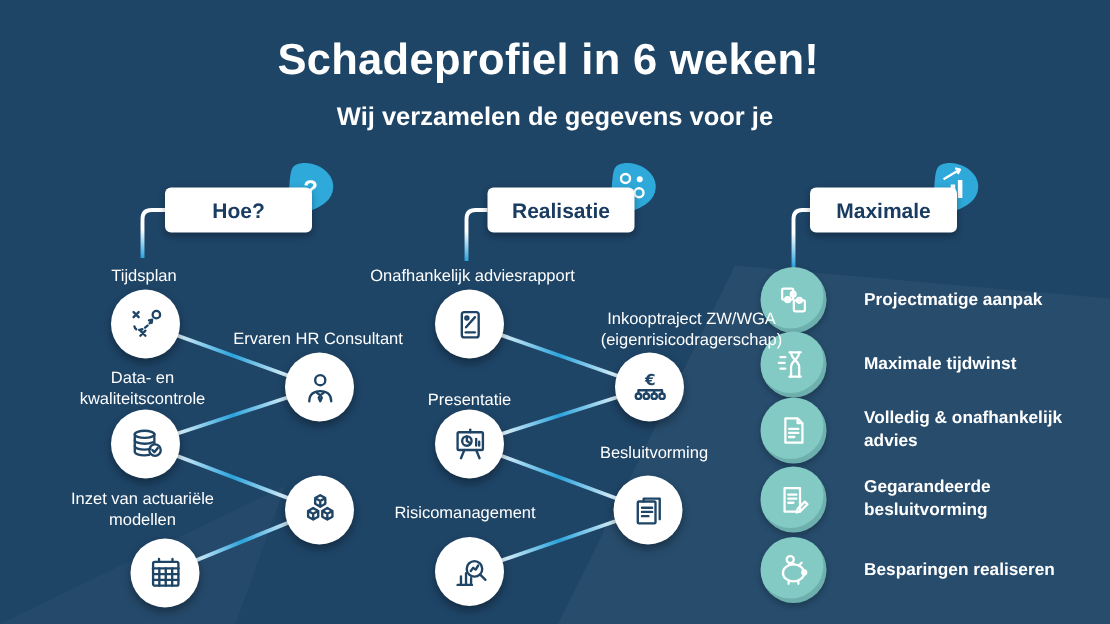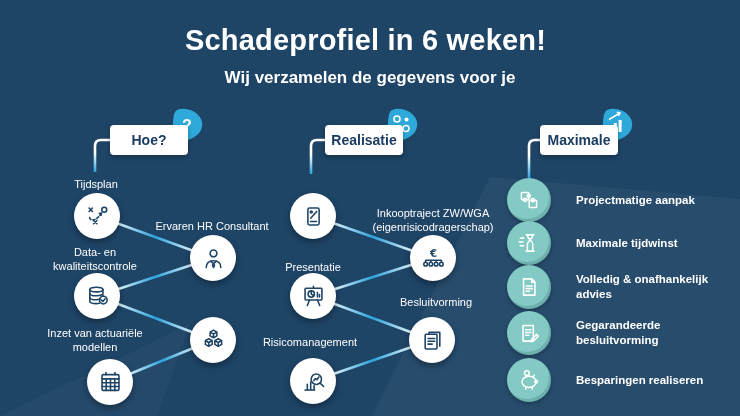--- a/index.html
+++ b/index.html
@@ -9,21 +9,21 @@
   svg{display:block;}
   .bg-svg{position:absolute;left:0;top:0;z-index:0;}
 
   .title{position:absolute;left:0;top:24px;width:731px;margin:0;text-align:center;
          color:#fff;font-size:29px;font-weight:bold;letter-spacing:.2px;z-index:3;}
   .subtitle{position:absolute;left:0;top:68px;width:740px;margin:0;text-align:center;
          color:#fff;font-size:17px;font-weight:bold;z-index:3;}
 
   .hdr-wrap{position:absolute;top:125px;z-index:3;}
   .hdr-badge{position:absolute;right:-18px;top:-20px;width:40px;height:40px;z-index:1;}
-  .hdr-box{position:relative;width:78px;height:30px;background:#fff;border-radius:4px;
+  .hdr-box{position:relative;width:98px;height:30px;background:#fff;border-radius:4px;
            box-shadow:0 2px 5px rgba(0,0,0,.3);display:flex;align-items:center;justify-content:center;z-index:2;}
   .hdr-box span{color:#1A3C60;font-size:14px;font-weight:bold;}
 
   .node-label{position:absolute;transform:translateX(-50%);text-align:center;color:#fff;
               font-size:11px;font-weight:normal;line-height:14px;z-index:3;}
   .node-circle{position:absolute;width:46px;height:46px;border-radius:50%;background:#fff;
                box-shadow:0 3px 6px rgba(0,0,0,.35);display:flex;align-items:center;justify-content:center;z-index:2;}
   .node-circle svg{stroke:#1E4466;fill:none;stroke-width:1.4;stroke-linecap:round;stroke-linejoin:round;}
 
   .benefit{position:absolute;left:507px;display:flex;align-items:center;height:44px;z-index:2;}
@@ -211,30 +211,31 @@
   <div class="node-circle" style="left:87px;top:359px">
     <svg width="27" height="27" viewBox="0 0 24 24">
       <rect x="4.5" y="5" width="15" height="14" rx="1"></rect>
       <path d="M4.5,8.8 H19.5"></path>
       <path d="M8.2,8.8 V19 M12,8.8 V19 M15.8,8.8 V19"></path>
       <path d="M4.5,12.2 H19.5 M4.5,15.6 H19.5"></path>
       <path d="M8,3.2 V5 M16,3.2 V5"></path>
     </svg>
   </div>
 
+  <div class="node-label" style="left:315px;top:177px">Onafhankelijk adviesrapport</div>
   <div class="node-circle" style="left:290px;top:193px">
     <svg width="27" height="27" viewBox="0 0 24 24">
       <rect x="7" y="4.5" width="10" height="15" rx="1.5"></rect>
       <path d="M9.5,13.5 L14.8,7.5"></path>
       <circle cx="10" cy="8" r="0.9"></circle>
       <path d="M9.3,16.5 h5.4"></path>
     </svg>
   </div>
 
-  <div class="node-label" style="left:433px;top:206px;width:170px">Inkooptraject ZW/WGA (eigenrisicodragerschap)</div>
+  <div class="node-label" style="left:461px;top:206px;width:170px">Inkooptraject ZW/WGA (eigenrisicodragerschap)</div>
   <div class="node-circle" style="left:410px;top:235px">
     <svg width="27" height="27" viewBox="0 0 24 24">
       <text x="12" y="10.5" text-anchor="middle" font-size="9" font-weight="bold" fill="#1E4466" stroke="none" font-family="DejaVu Sans,sans-serif">€</text>
       <path d="M5,13.5 H19 M5,13.5 V15 M9.66,13.5 V15 M14.33,13.5 V15 M19,13.5 V15"></path>
       <circle cx="5" cy="17" r="1.6"></circle>
         <circle cx="9.66" cy="17" r="1.6"></circle>
       <circle cx="14.33" cy="17" r="1.6"></circle>
         <circle cx="19" cy="17" r="1.6"></circle>
     </svg>
   </div>

